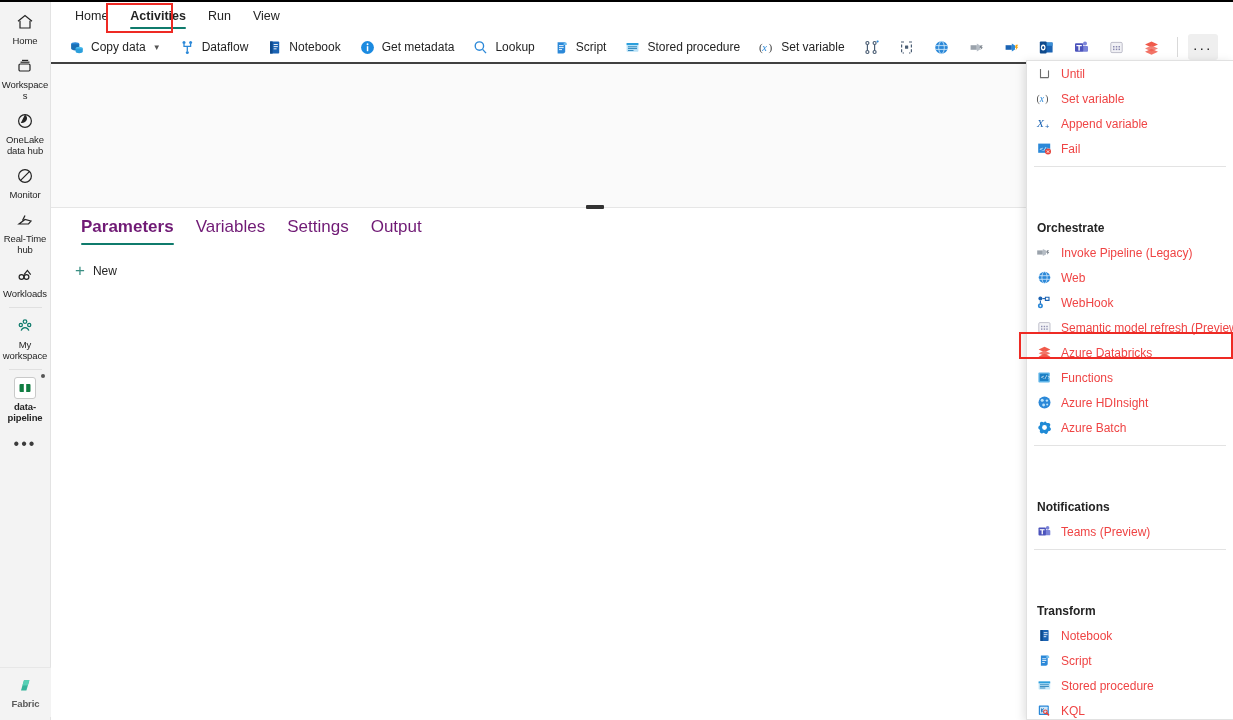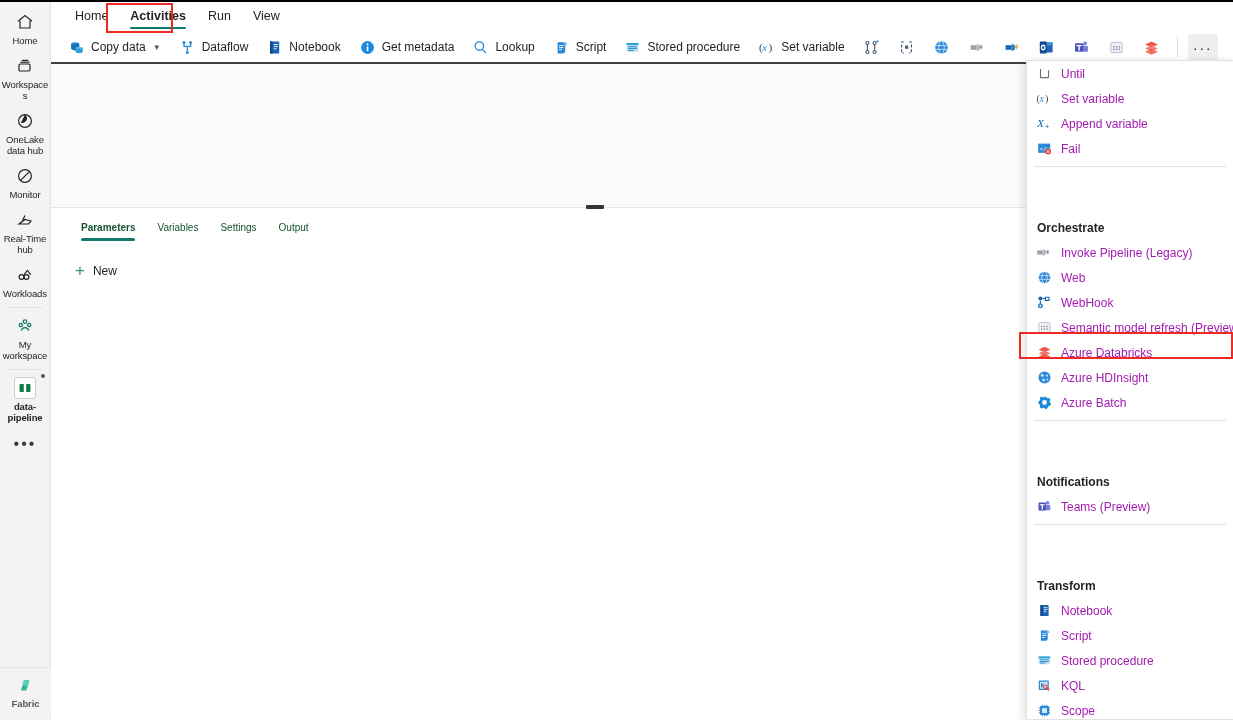--- a/index.html
+++ b/index.html
@@ -194,22 +194,22 @@
     background: #ffffff;
   }
   #panel-tabs {
     display: flex; align-items: center;
     padding-left: 19px;
     height: 34px;
     gap: 0px;
   }
   .ptab {
     position: relative;
-    font-size: 10px;
-    color: #14532d;
+    font-size: 17px;
+    color: #701a75;
     padding: 7px 11px 9px 11px;
     cursor: pointer;
   }
   .ptab.selected { font-weight: bold; }
   .ptab.selected::after {
     content: "";
     position: absolute;
     left: 11px; right: 11px; bottom: 1px;
     height: 2.5px;
     background: #0f7b6c;
@@ -241,21 +241,21 @@
     overflow: hidden;
     z-index: 30;
     padding-top: 0px;
   }
   .fly-item {
     display: flex; align-items: center;
     gap: 9px;
     height: 25px;
     padding-left: 9px;
     font-size: 12px;
-    color: #a21caf;
+    color: #ef4444;
     cursor: pointer;
     white-space: nowrap;
     overflow: hidden;
   }
   .fly-ico {
     width: 16px; height: 16px;
     flex: 0 0 16px;
     display: flex; align-items: center; justify-content: center;
   }
   .fly-head {
@@ -731,20 +731,30 @@
       <span class="fly-ico">
         <svg width="15" height="15" viewBox="0 0 15 15">
           <path d="M7.5 1.8 13.4 4.5 7.5 7.2 1.6 4.5 7.5 1.8Z" fill="#f05a4b"></path>
           <path d="M7.5 5.6 13.4 8.3 7.5 11 1.6 8.3 7.5 5.6Z" fill="#f2786b"></path>
           <path d="M7.5 8.8 13.4 11.4 7.5 14 1.6 11.4 7.5 8.8Z" fill="#f05a4b"></path>
         </svg>
       </span>
       <span>Azure Databricks</span>
     </div>
 
+    <div class="fly-item">
+      <span class="fly-ico">
+        <svg width="15" height="15" viewBox="0 0 15 15">
+          <rect x="1.4" y="2.4" width="11.4" height="10" rx="1" fill="#5fb4e8"></rect>
+          <rect x="2.8" y="3.8" width="8.6" height="7.2" rx="0.6" fill="#1b7fc4"></rect>
+          <text x="4" y="9.4" font-family="'Liberation Mono',monospace" font-size="5.4" fill="#fff">&lt;/&gt;</text>
+        </svg>
+      </span>
+      <span>Functions</span>
+    </div>
 
     <div class="fly-item">
       <span class="fly-ico">
         <svg width="15" height="15" viewBox="0 0 15 15">
           <circle cx="7.5" cy="7.5" r="6" fill="#2b88d8"></circle>
           <circle cx="5.2" cy="5.2" r="1.5" fill="#bde3fa"></circle>
           <circle cx="9.9" cy="5.6" r="1.2" fill="#bde3fa"></circle>
           <circle cx="6.6" cy="10" r="1.4" fill="#bde3fa"></circle>
           <circle cx="10.2" cy="9.6" r="1" fill="#bde3fa"></circle>
         </svg>

